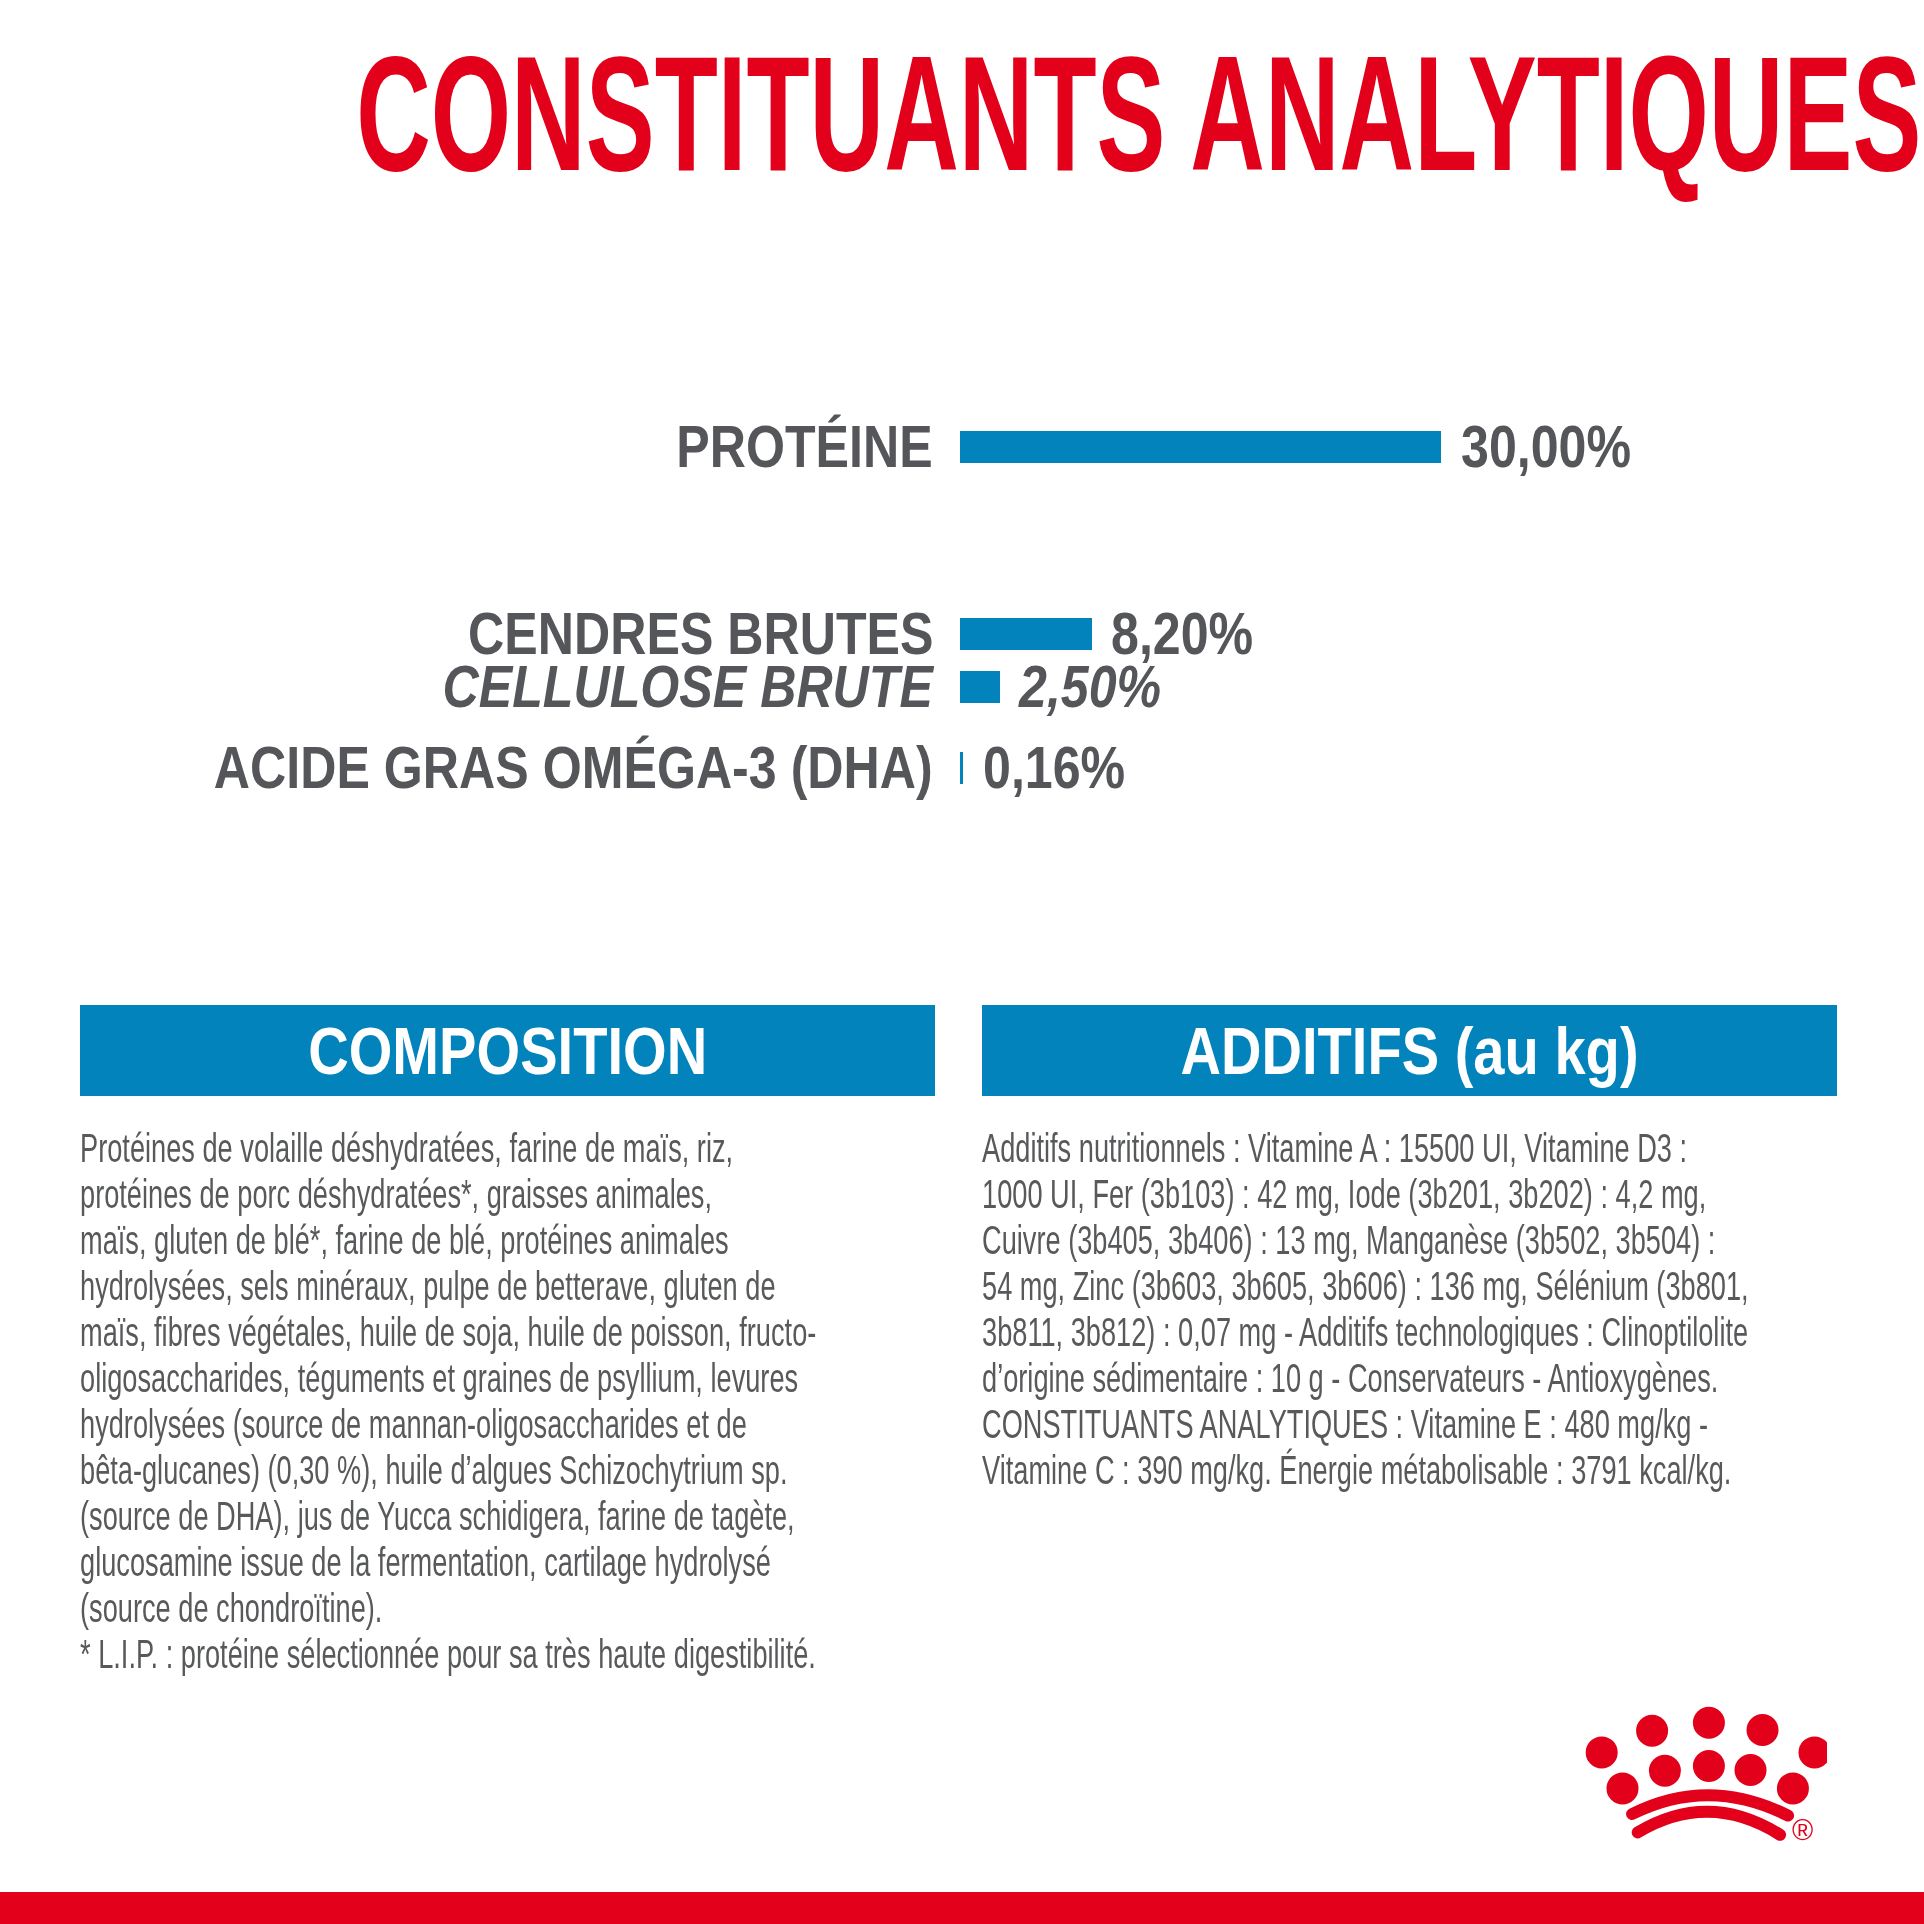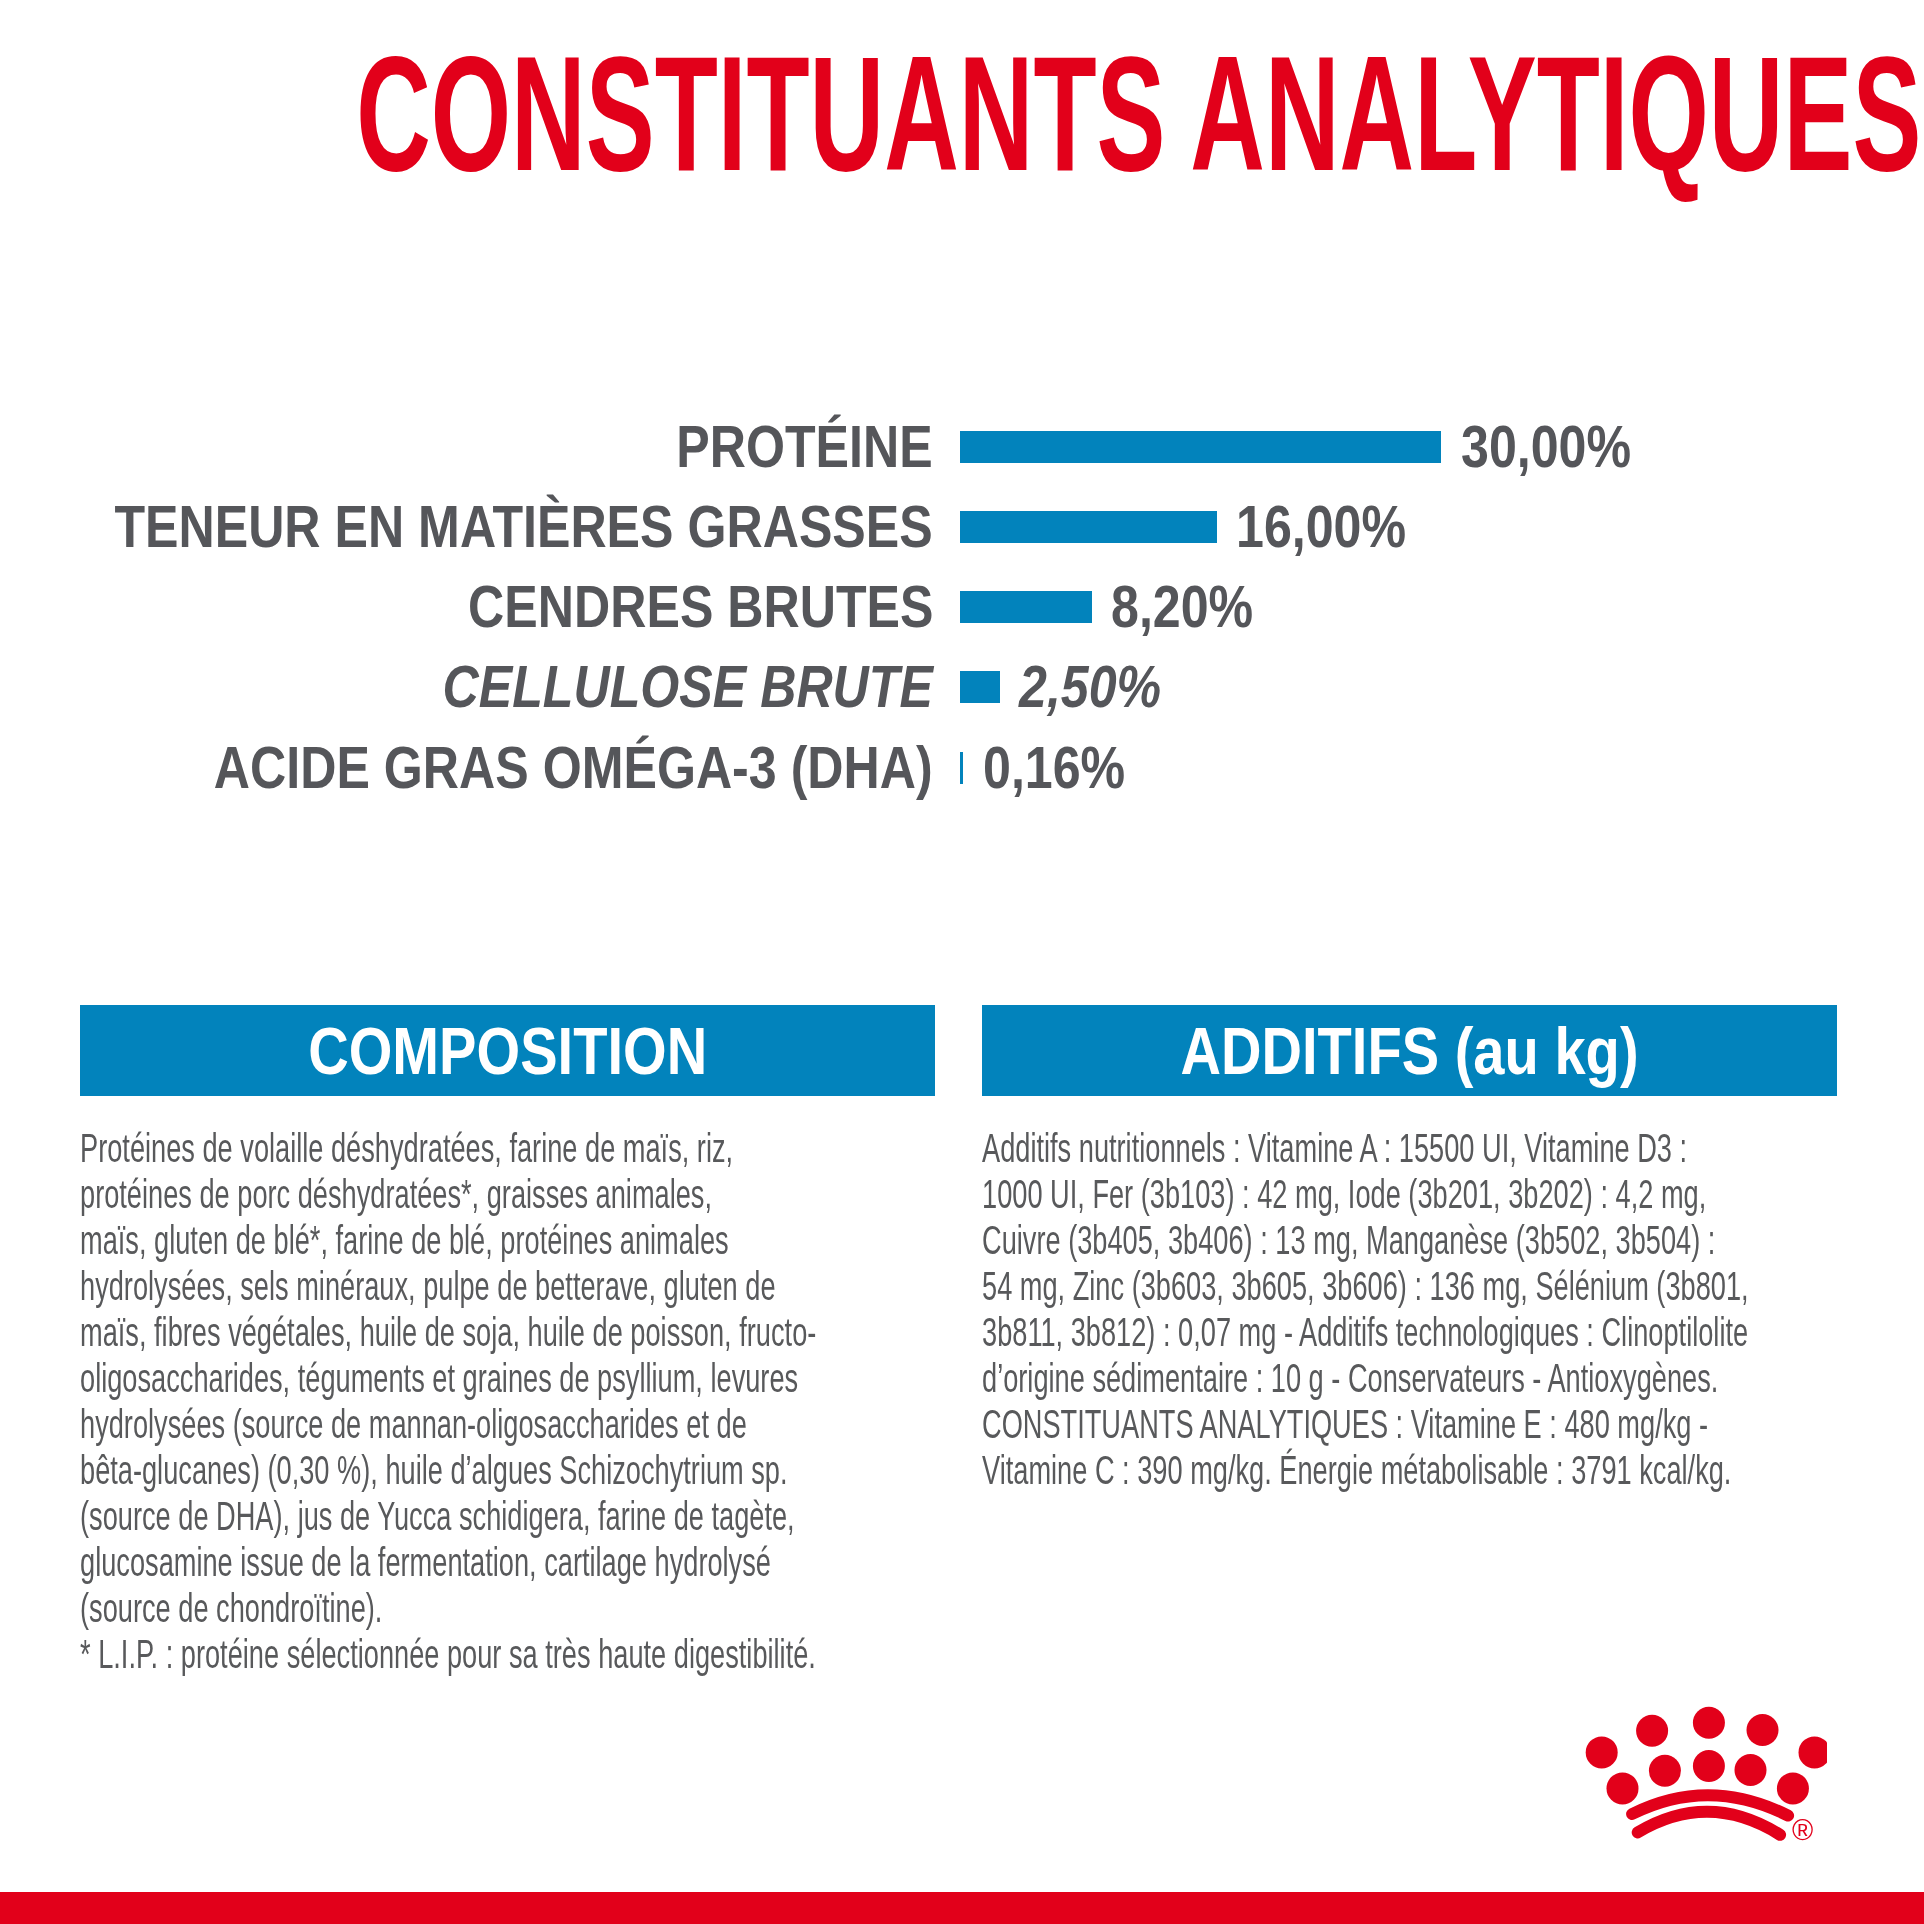--- a/index.html
+++ b/index.html
@@ -61,27 +61,22 @@
 
   <div class="page-title">CONSTITUANTS ANALYTIQUES</div>
 
   <div class="chart">
     <div class="bar-row" style="top: 431px;">
       <div class="bar-label">PROTÉINE</div>
       <div class="bar" style="width: 481px; background: rgb(2, 131, 188);"></div>
       <div class="bar-value" style="left: 1461px;">30,00%</div>
     </div>
 
-    <div class="bar-row" style="top: 511px;">
-      <div class="bar-label">TENEUR EN MATIÈRES GRASSES</div>
-      <div class="bar" style="width: 257px; background: rgb(2, 131, 188);"></div>
-      <div class="bar-value" style="left: 1236px;">16,00%</div>
-    </div>
 
-    <div class="bar-row" style="top: 591px;">
+    <div class="bar-row" style="top: 618px;">
       <div class="bar-label">CENDRES BRUTES</div>
       <div class="bar" style="width: 132px; background: rgb(2, 131, 188);"></div>
       <div class="bar-value" style="left: 1111px;">8,20%</div>
     </div>
 
     <div class="bar-row" style="top: 671px; font-style: italic;">
       <div class="bar-label">CELLULOSE BRUTE</div>
       <div class="bar" style="width: 40px; background: rgb(2, 131, 188);"></div>
       <div class="bar-value" style="left: 1019px;">2,50%</div>
     </div>

